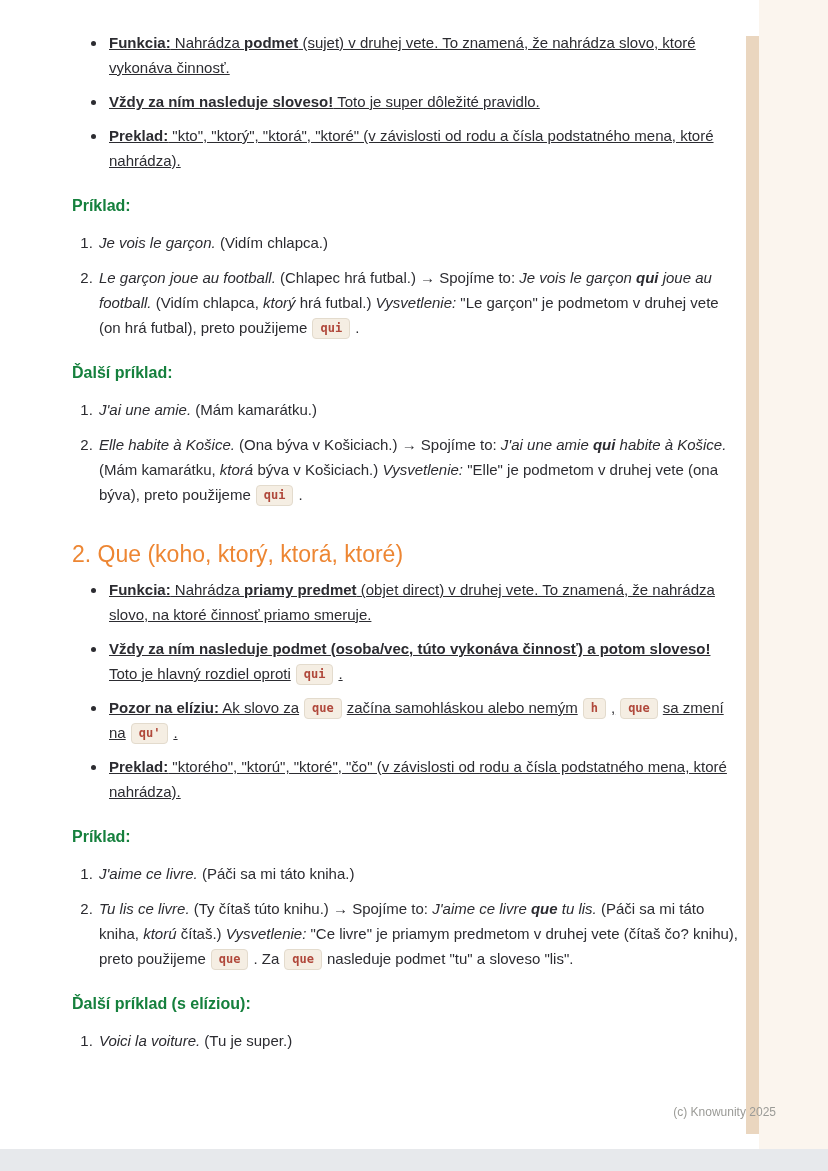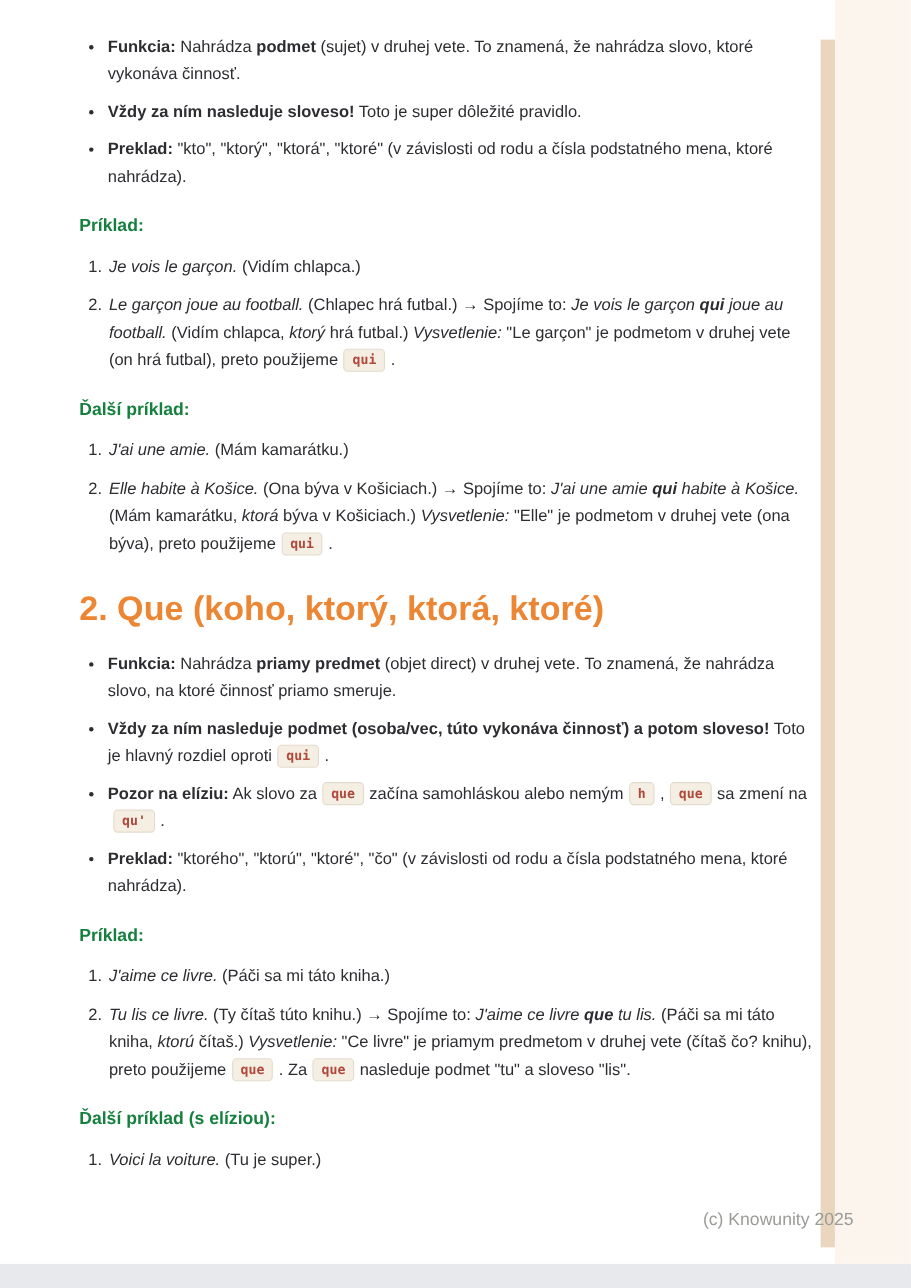--- a/index.html
+++ b/index.html
@@ -48,45 +48,46 @@
     color: #2c2c31;
     font-size: 15px;
     line-height: 25px;
   }
   ul.bullets {
     list-style: disc;
     margin: 0;
     padding-left: 24px;
   }
   ul.bullets > li {
-    margin: 0 0 9px 0;
+    margin: 0 0 9px 11px;
     padding-left: 2px;
+    text-decoration: underline;
   }
   ol.examples {
     list-style: decimal;
     margin: 0;
     padding-left: 25px;
   }
   ol.examples > li {
     margin: 4px 0 10px 0;
     padding-left: 2px;
   }
   h3.sub {
     font-size: 16px;
     font-weight: 700;
     color: #15803d;
     line-height: 22px;
     margin: 22px 0 13px 0;
   }
   h2.section-title {
-    font-size: 31px;
-    font-weight: 700;
+    font-size: 23px;
+    font-weight: 400;
     color: var(--accent);
     line-height: 30px;
-    margin: 32px 0 22px 0;
+    margin: 32px 0 8px 0;
   }
   .seg-b { font-weight: 700; }
   .seg-i { font-style: italic; }
   .seg-bi { font-weight: 700; font-style: italic; }
   .seg-code {
     font-family: "DejaVu Sans Mono", "Liberation Mono", monospace;
     font-size: 12px;
     font-style: normal;
     font-weight: 700;
     color: var(--code-text);
@@ -97,21 +98,21 @@
     margin: 0 5px;
     display: inline-block;
     line-height: 14px;
     vertical-align: 1px;
     white-space: nowrap;
   }
   .footer {
     position: absolute;
     right: 52px;
     bottom: 30px;
-    font-size: 16px;
+    font-size: 12px;
     color: var(--footer-text);
     z-index: 2;
   }
 </style>
 </head>
 <body>
 
 <div class="page">
   <div class="right-band"></div>
   <div class="stripe"></div>

